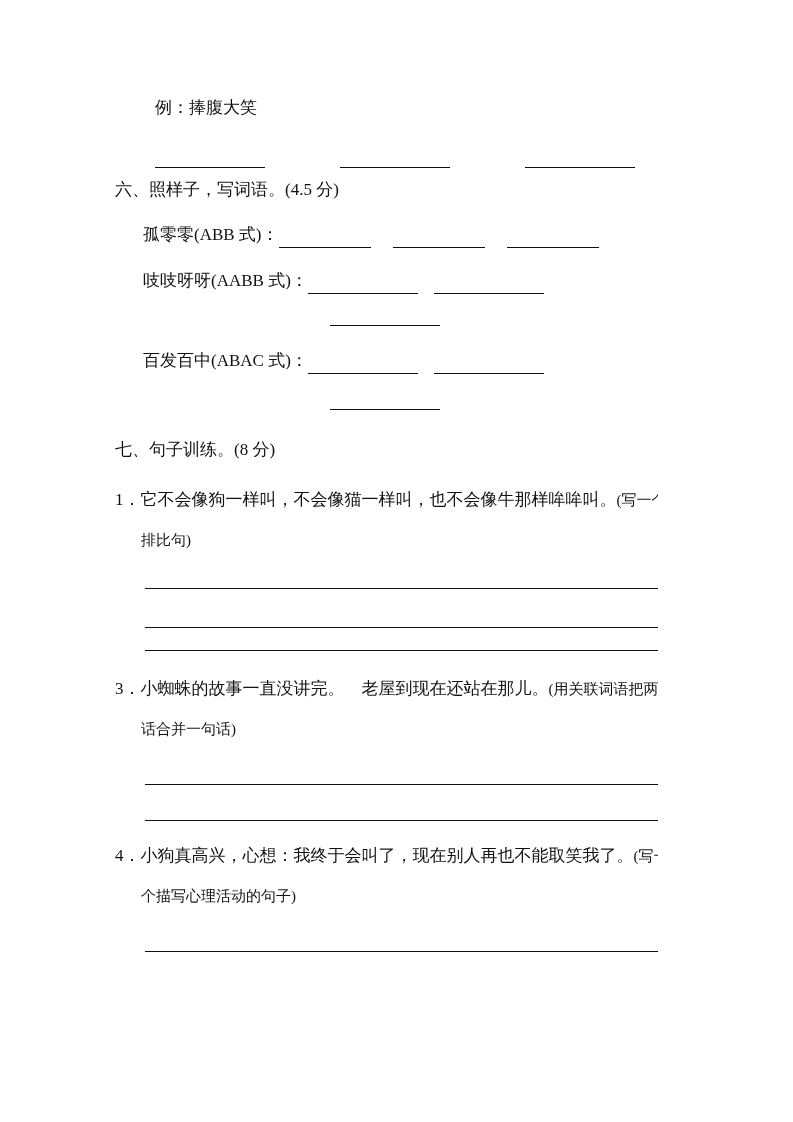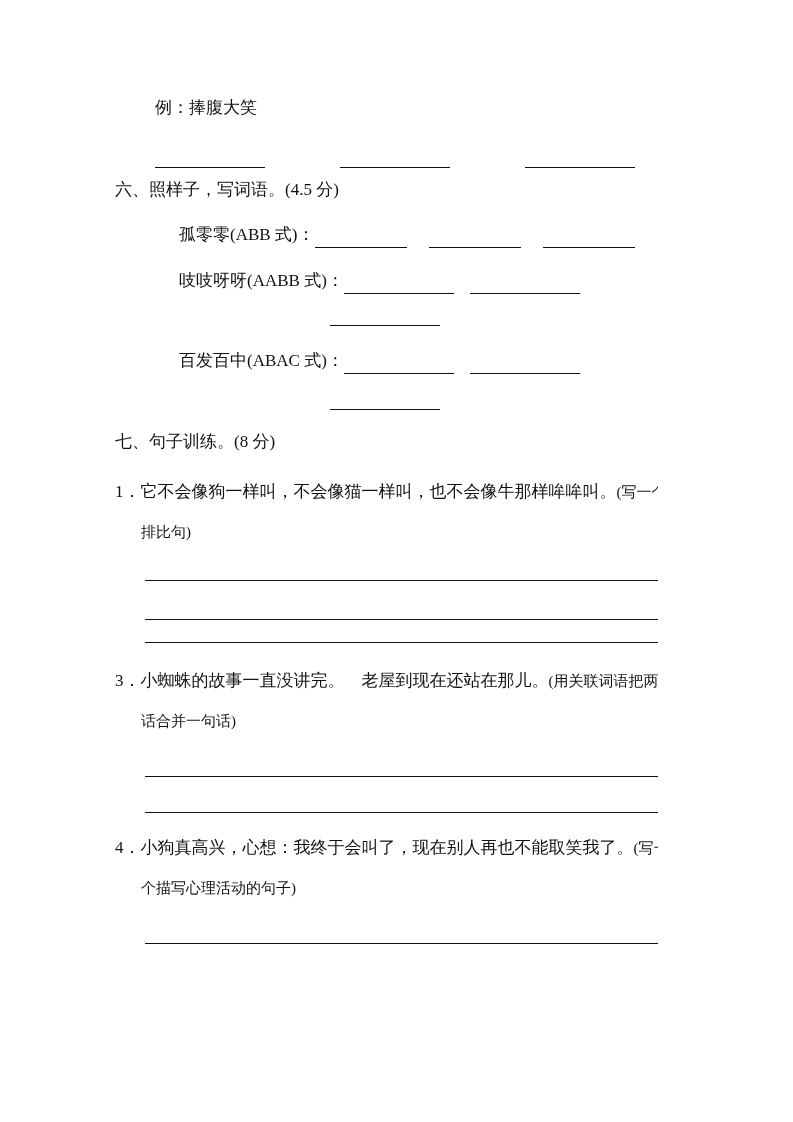--- a/index.html
+++ b/index.html
@@ -39,25 +39,25 @@
     margin-left: 40px;
     height: 22px;
   }
   .blank-row-top .blank { width: 110px; margin-right: 75px; }
   .blank-row-top .blank:last-child { margin-right: 0; }
 
   .sec-heading {
     margin-top: 8px;
     line-height: 24px;
   }
-  .sec7-heading { margin-top: 18px; }
+  .sec7-heading { margin-top: 26px; }
 
   .word-item {
     margin-top: 20px;
-    margin-left: 64px;
+    margin-left: 28px;
     line-height: 26px;
     white-space: nowrap;
   }
   .word-item .blank-a { width: 92px; margin-right: 22px; }
   .word-item .blank-a:last-child { margin-right: 0; }
   .word-item .blank-b { width: 110px; margin-right: 16px; }
   .word-item .blank-b:last-child { margin-right: 0; }
 
   .cont-row {
     margin-top: 12px;

